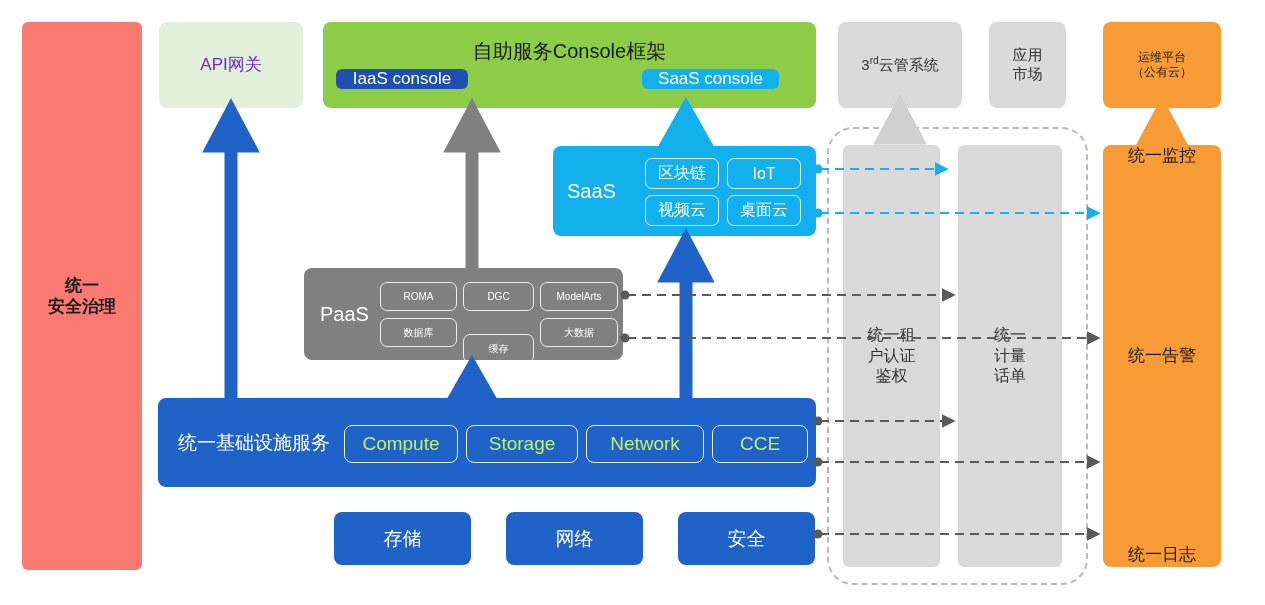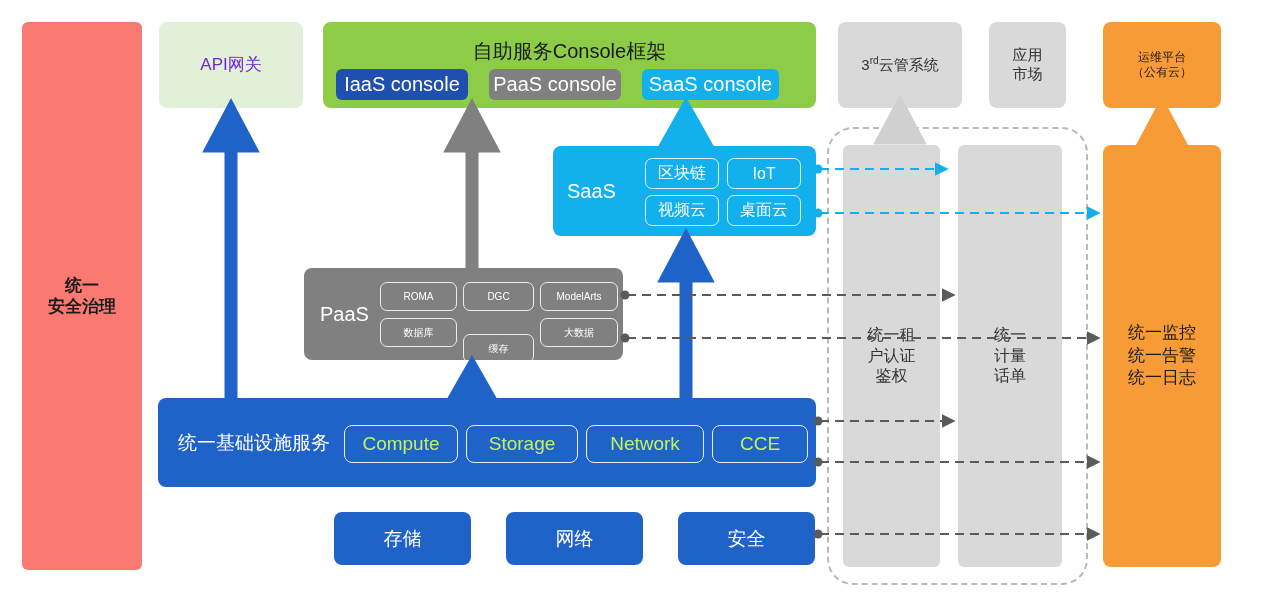--- a/index.html
+++ b/index.html
@@ -9,21 +9,21 @@
 
   
   .gov{background:#fa7a72;color:#1a1a1a;font-size:17px;font-weight:600;border-radius:6px;}
 
   
   .apigw{background:#e2f0d9;color:#6d28d9;font-size:17px;border-radius:8px;}
 
   
   .console-panel{background:#8ccc46;border-radius:8px;display:block;}
   .console-title{position:absolute;left:0;right:0;top:16px;text-align:center;font-size:20px;color:#1a1a1a;}
-  .chip{position:absolute;border-radius:6px;color:#fff;font-size:20px;display:flex;align-items:center;justify-content:center;height:31px;}
+  .chip{position:absolute;border-radius:6px;color:#fff;font-size:17px;display:flex;align-items:center;justify-content:center;height:20px;}
 
   
   .greybox{background:#d9d9d9;color:#333;font-size:15px;border-radius:8px;}
   .orangebox{background:#f79b36;color:#1a1a1a;font-size:12px;border-radius:8px;}
 
   
   .saas{background:#12b0ec;border-radius:8px;display:block;}
   .saas-label{position:absolute;left:14px;top:50%;transform:translateY(-50%);color:#fff;font-size:20px;}
   .tag{position:absolute;border:1.6px solid rgba(255,255,255,.85);border-radius:7px;color:#fff;font-size:16px;display:flex;align-items:center;justify-content:center;}
 
@@ -36,21 +36,21 @@
   .infra{background:#1f62c8;border-radius:8px;display:block;}
   .infra-label{position:absolute;left:20px;top:50%;transform:translateY(-50%);color:#fff;font-size:19px;}
   .tagi{position:absolute;border:1.7px solid rgba(255,255,255,.9);border-radius:8px;color:#bef264;font-size:19px;display:flex;align-items:center;justify-content:center;}
 
   .hwbox{background:#1f62c8;color:#fff;font-size:19px;border-radius:8px;}
 
   
   .dashgroup{position:absolute;border:2.5px dashed #b9b9b9;border-radius:26px;box-sizing:border-box;}
   .gcol{position:absolute;background:#d9d9d9;border-radius:6px;color:#333;font-size:16px;display:flex;align-items:center;justify-content:center;text-align:center;line-height:1.3;}
 
-  .opspanel{position:absolute;background:#f79b36;border-radius:8px;color:#1a1a1a;font-size:17px;display:flex;align-items:center;justify-content:center;text-align:center;line-height:1.35;}
+  .opspanel{position:absolute;background:#f79b36;border-radius:8px;color:#1a1a1a;font-size:17px;display:flex;align-items:center;justify-content:space-between;text-align:center;line-height:1.35;}
 
   svg.layer{position:absolute;left:0;top:0;width:1265px;height:605px;pointer-events:none;}
   sup{font-size:.68em;vertical-align:super;}
 </style>
 </head>
 <body>
 
 <div id="stage">
 
   <div class="box gov" style="left:22px;top:22px;width:120px;height:548px;flex-direction:column;">
@@ -59,23 +59,20 @@
   </div>
 
   <div class="box apigw" style="left:159px;top:22px;width:144px;height:86px;">
     <span>API网关</span>
   </div>
 
   <div class="console-panel" style="position:absolute;left:323px;top:22px;width:493px;height:86px;">
     <div class="console-title">自助服务Console框架</div>
     <div class="chip" style="left:13px;top:47px;width:132px;background:#1f4fb0;">
       <span>IaaS console</span>
-    </div>
-    <div class="chip" style="left:166px;top:47px;width:132px;background:#808080;">
-      <span>PaaS console</span>
     </div>
     <div class="chip" style="left:319px;top:47px;width:137px;background:#12b0ec;">
       <span>SaaS console</span>
     </div>
   </div>
 
   <div class="box greybox" style="left:838px;top:22px;width:124px;height:86px;">
     <span><span>3</span><sup>rd</sup><span>云管系统</span></span>
   </div>
 

